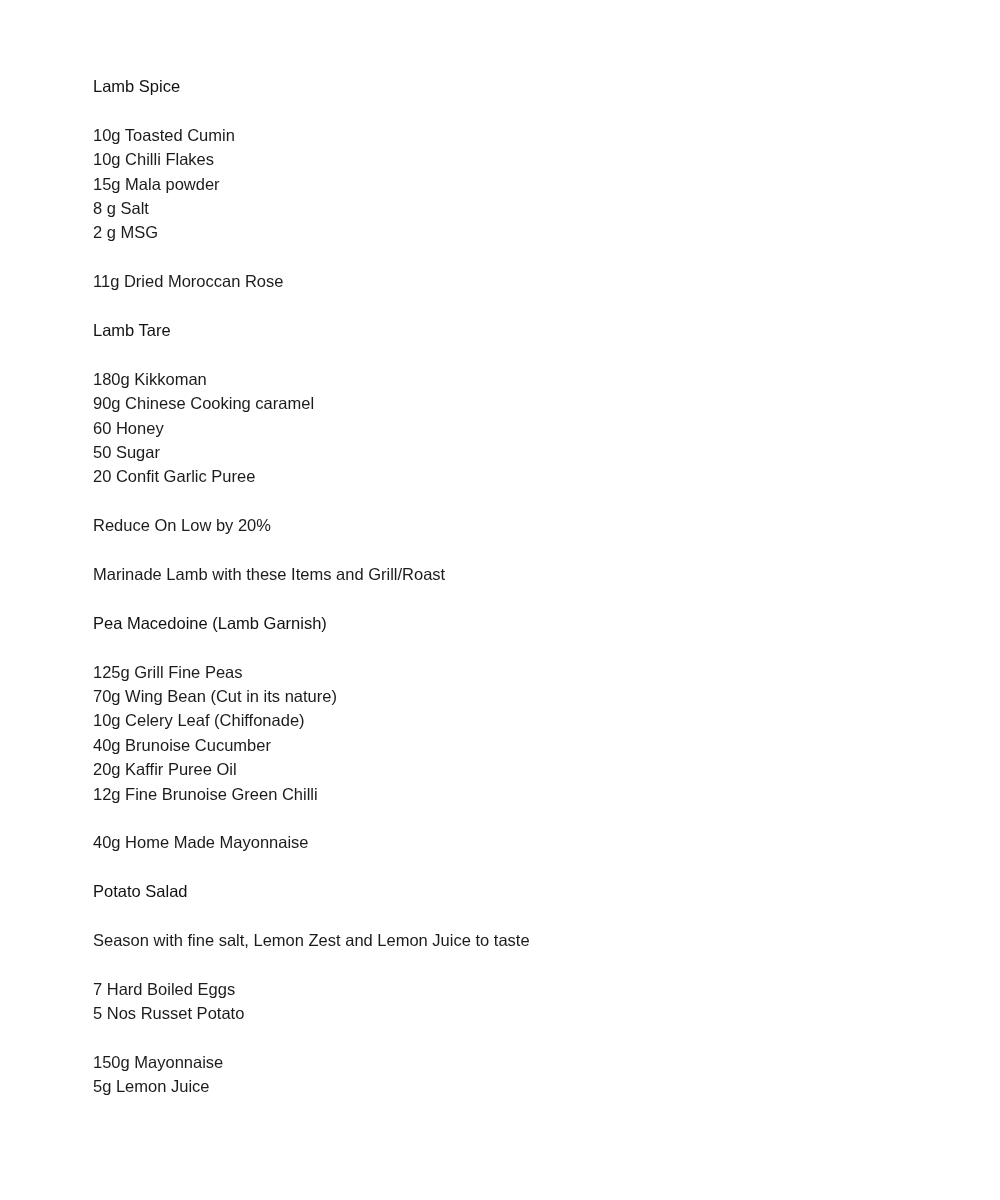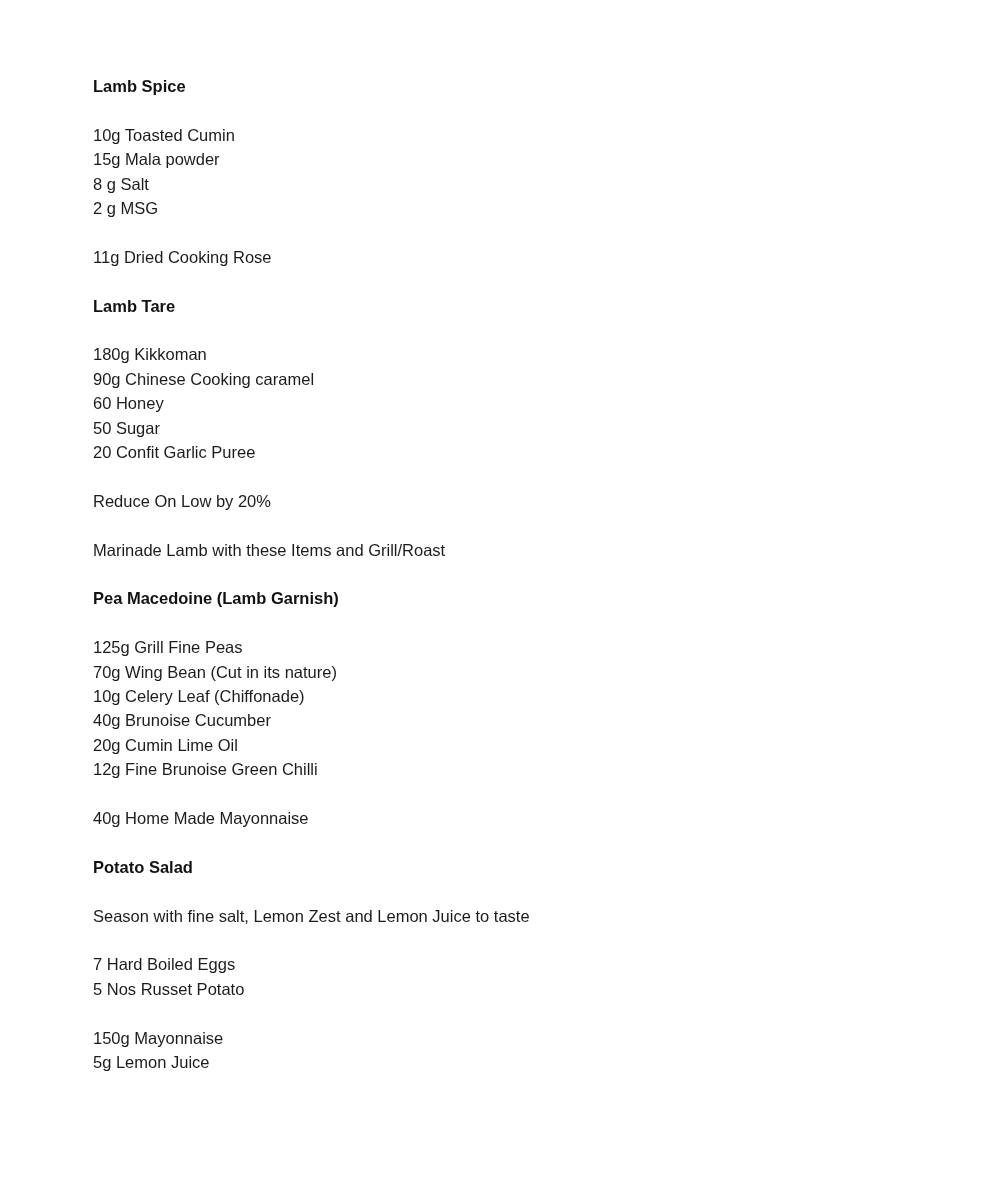--- a/index.html
+++ b/index.html
@@ -17,43 +17,44 @@
     font-family: "Liberation Sans", "DejaVu Sans", sans-serif;
     font-size: 16.5px;
     line-height: 24.4px;
     color: #1c1c1c;
     overflow: hidden;
   }
   .block {
     margin: 0 0 24.4px 0;
   }
   .heading {
-    font-weight: bold;
+    font-weight: normal;
     color: #121212;
   }
   .line {
     white-space: pre;
   }
 </style>
 </head>
 <body>
 
 <div class="page">
 
   <div class="block heading">Lamb Spice</div>
 
   <div class="block">
     <div class="line">10g Toasted Cumin</div>
+    <div class="line">10g Chilli Flakes</div>
     <div class="line">15g Mala powder</div>
     <div class="line">8 g Salt</div>
     <div class="line">2 g MSG</div>
   </div>
 
   <div class="block">
-    <div class="line">11g Dried Cooking Rose</div>
+    <div class="line">11g Dried Moroccan Rose</div>
   </div>
 
   <div class="block heading">Lamb Tare</div>
 
   <div class="block">
     <div class="line">180g Kikkoman</div>
     <div class="line">90g Chinese Cooking caramel</div>
     <div class="line">60 Honey</div>
     <div class="line">50 Sugar</div>
     <div class="line">20 Confit Garlic Puree</div>
@@ -63,21 +64,21 @@
 
   <div class="block">Marinade Lamb with these Items and Grill/Roast</div>
 
   <div class="block heading">Pea Macedoine (Lamb Garnish)</div>
 
   <div class="block">
     <div class="line">125g Grill Fine Peas</div>
     <div class="line">70g Wing Bean (Cut in its nature)</div>
     <div class="line">10g Celery Leaf (Chiffonade)</div>
     <div class="line">40g Brunoise Cucumber</div>
-    <div class="line">20g Cumin Lime Oil</div>
+    <div class="line">20g Kaffir Puree Oil</div>
     <div class="line">12g Fine Brunoise Green Chilli</div>
   </div>
 
   <div class="block">40g Home Made Mayonnaise</div>
 
   <div class="block heading">Potato Salad</div>
 
   <div class="block">Season with fine salt, Lemon Zest and Lemon Juice to taste</div>
 
   <div class="block">

